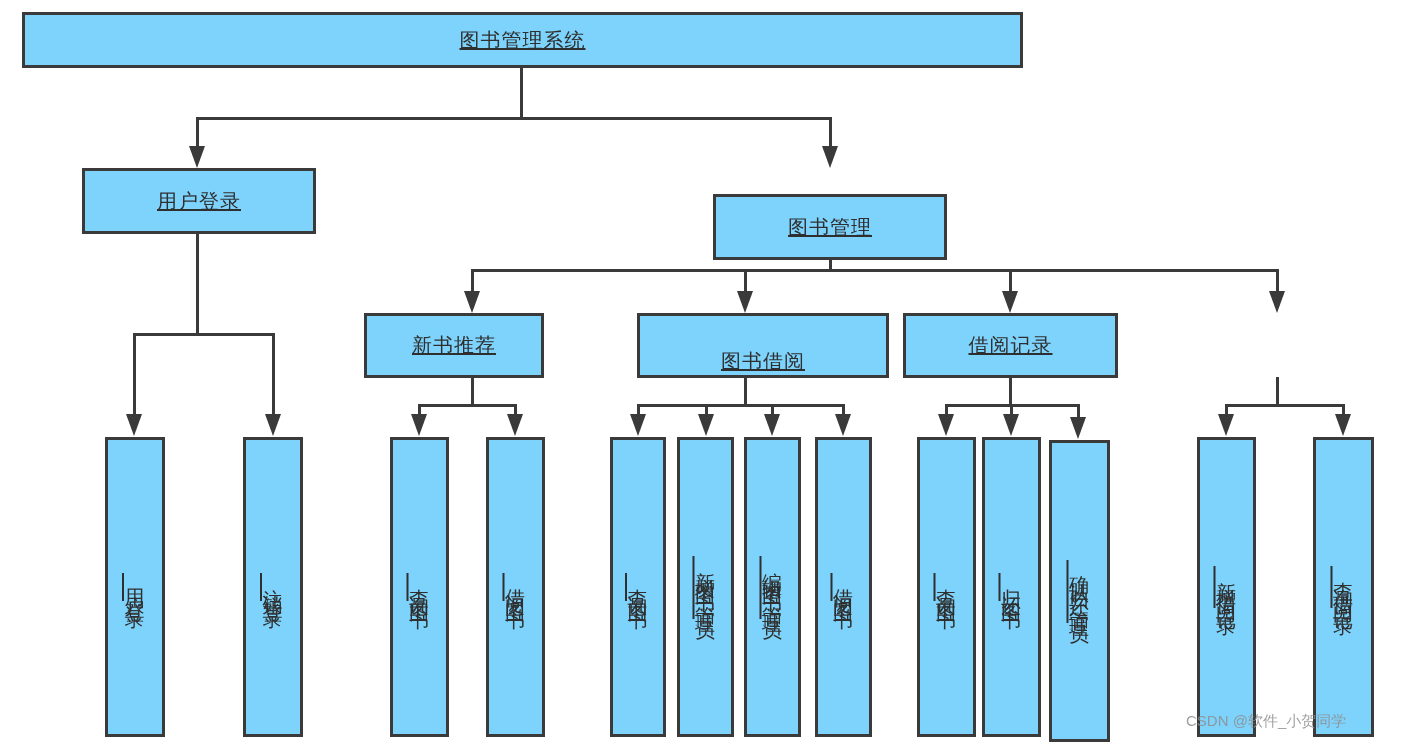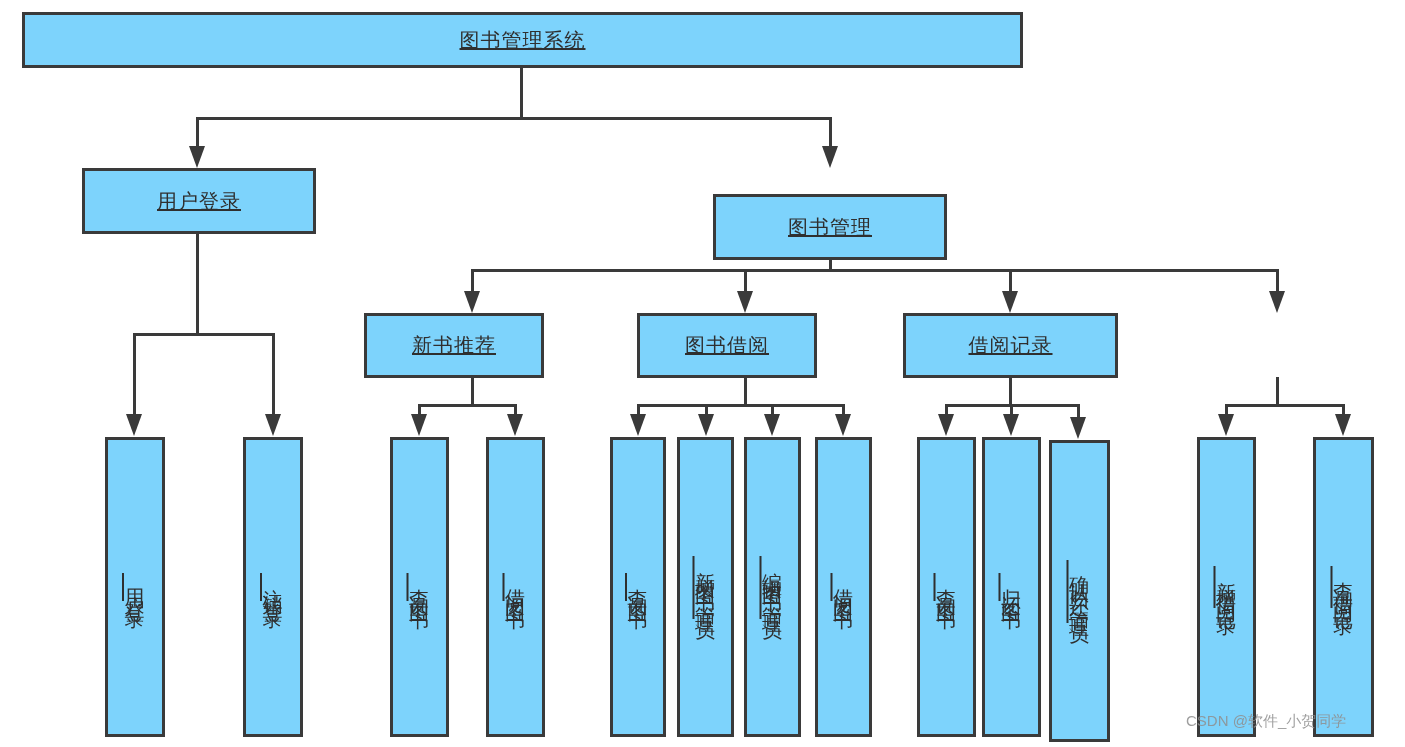--- a/index.html
+++ b/index.html
@@ -70,21 +70,21 @@
   <div class="box" style="left:82px;top:168px;width:234px;height:66px;">
     <span>用户登录</span>
   </div>
   <div class="box" style="left:713px;top:168px;width:234px;height:66px;margin-top:26px;">
     <span>图书管理</span>
   </div>
 
   <div class="box" style="left:364px;top:313px;width:180px;height:65px;">
     <span>新书推荐</span>
   </div>
-  <div class="box" style="left:637px;top:313px;width:180px;height:65px;">
+  <div class="box" style="left:637px;top:313px;width:252px;height:65px;align-items:flex-end;">
     <span>图书借阅</span>
   </div>
   <div class="box" style="left:903px;top:313px;width:215px;height:65px;">
     <span>借阅记录</span>
   </div>
 
   <div class="box leaf" style="left:105px;top:437px;width:60px;height:300px;">
     <span class="vtxt">用户登录</span>
   </div>
   <div class="box leaf" style="left:243px;top:437px;width:60px;height:300px;">

